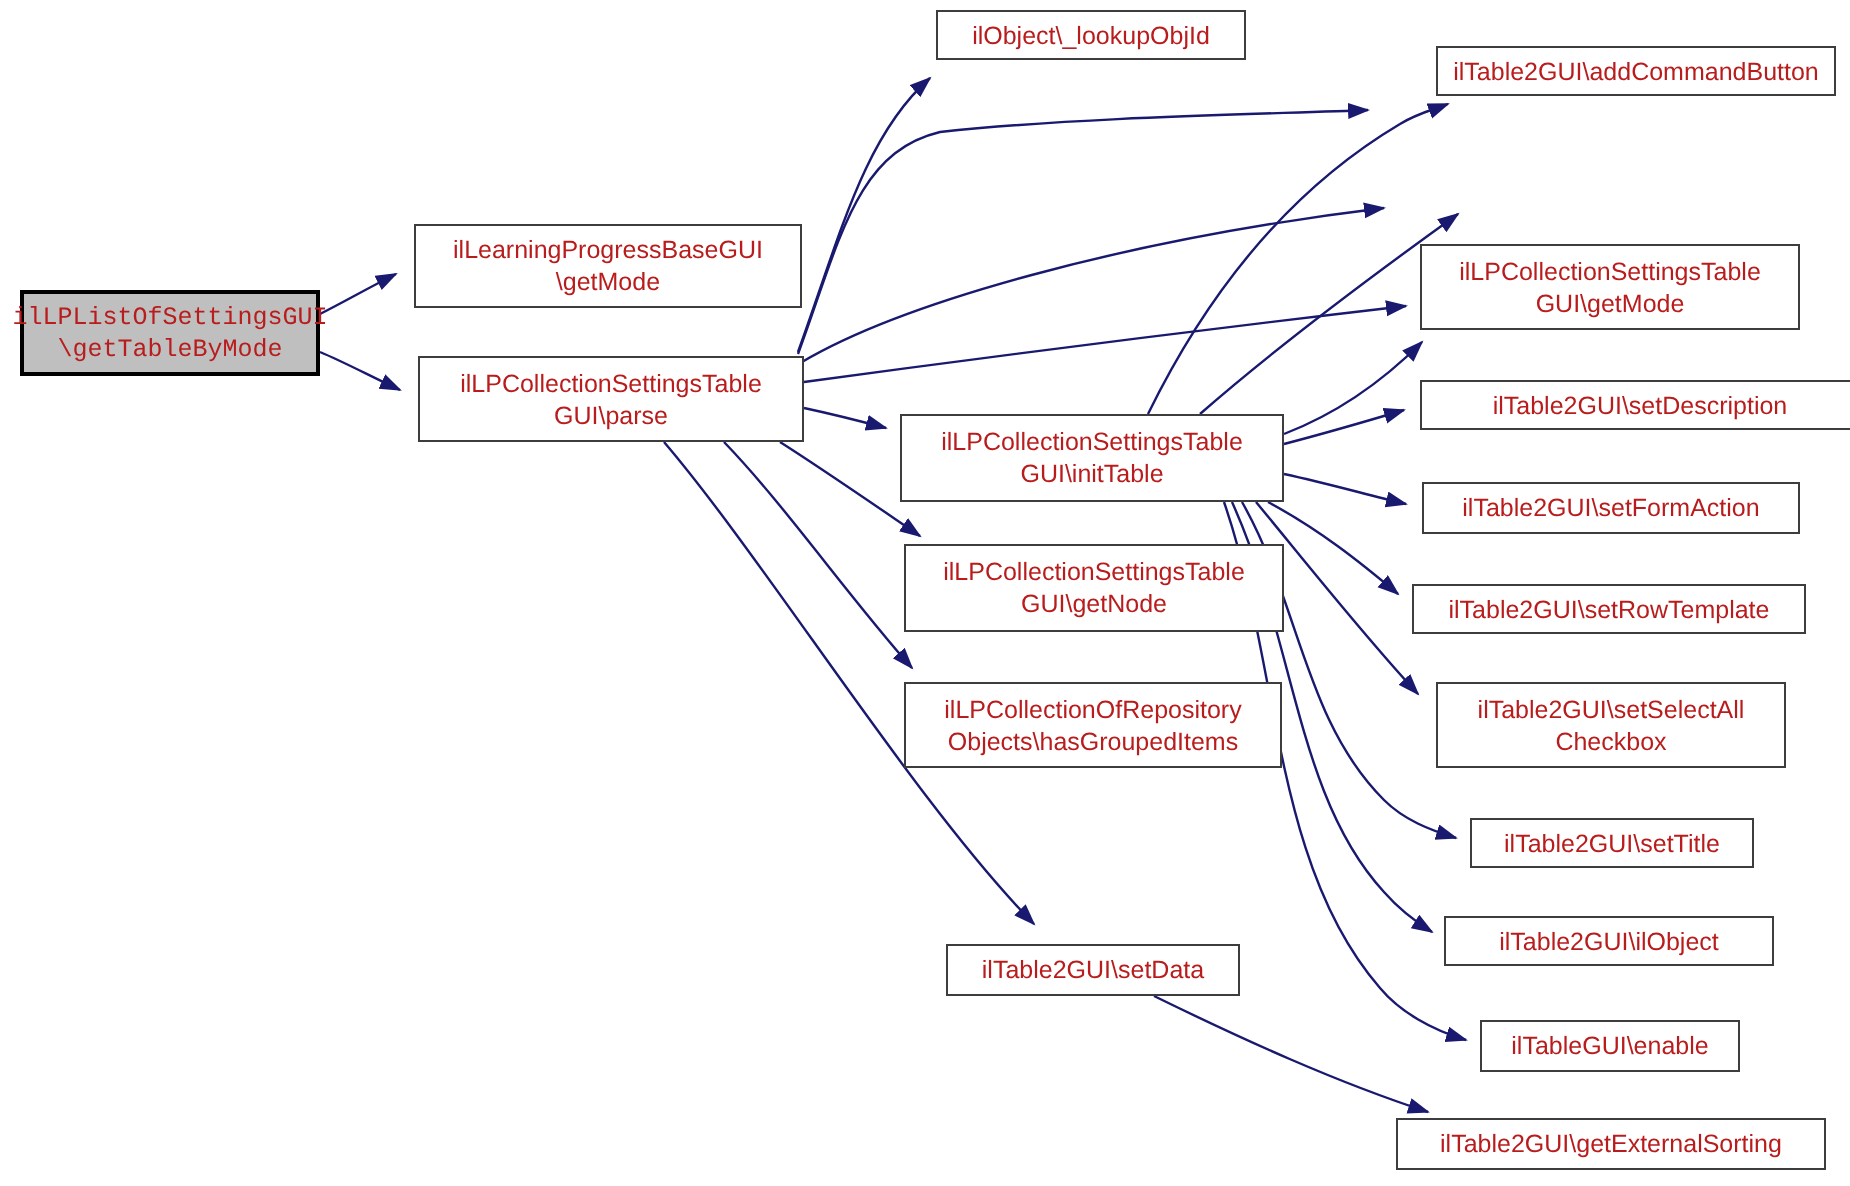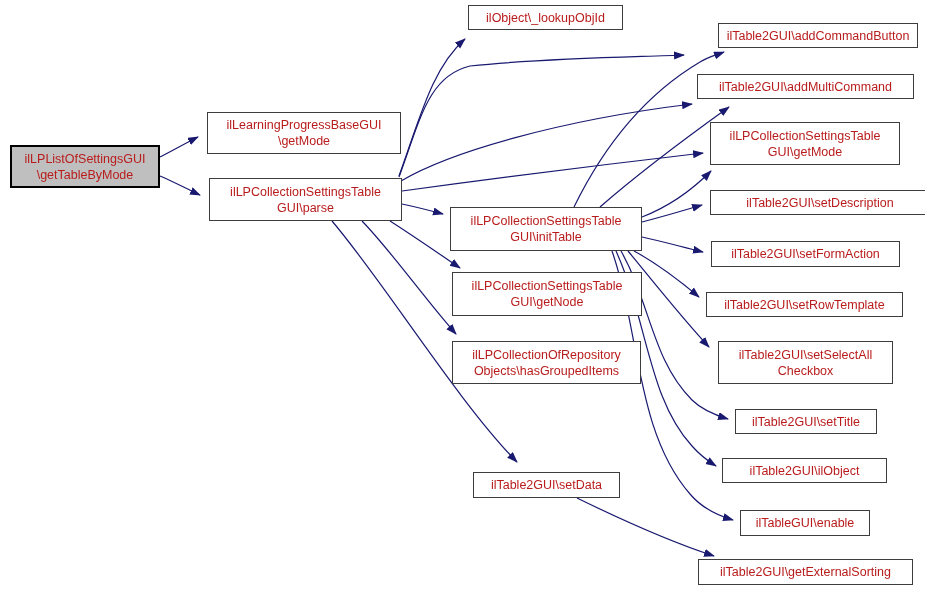--- a/index.html
+++ b/index.html
@@ -42,29 +42,28 @@
       <path d="M642,217 C668,207 692,190 711,171" fill="none" stroke="#191970" stroke-width="1.2" marker-end="url(#arrow)"></path>
       <path d="M642,222 C665,216 682,211 702,205" fill="none" stroke="#191970" stroke-width="1.2" marker-end="url(#arrow)"></path>
       <path d="M642,237 C665,242 682,247 703,252" fill="none" stroke="#191970" stroke-width="1.2" marker-end="url(#arrow)"></path>
       <path d="M634,251 C660,265 680,281 699,297" fill="none" stroke="#191970" stroke-width="1.2" marker-end="url(#arrow)"></path>
       <path d="M628,251 C652,280 682,318 709,347" fill="none" stroke="#191970" stroke-width="1.2" marker-end="url(#arrow)"></path>
       <path d="M621,251 C650,302 652,360 692,400 C702,410 715,415 728,419" fill="none" stroke="#191970" stroke-width="1.2" marker-end="url(#arrow)"></path>
       <path d="M616,251 C648,322 648,398 692,446 C699,454 708,461 716,466" fill="none" stroke="#191970" stroke-width="1.2" marker-end="url(#arrow)"></path>
       <path d="M612,251 C640,332 636,432 690,494 C700,506 716,515 733,520" fill="none" stroke="#191970" stroke-width="1.2" marker-end="url(#arrow)"></path>
       <path d="M577,498 C622,520 668,541 714,556" fill="none" stroke="#191970" stroke-width="1.2" marker-end="url(#arrow)"></path>
     </svg>
-<div class="node root" style="left: 10px; top: 145px; width: 150px; height: 43px;"><span>ilLPListOfSettingsGUI
+<div class="node root" style="left: 10px; top: 145px; width: 150px; height: 43px; font-family: Liberation Mono, monospace;"><span>ilLPListOfSettingsGUI
 \getTableByMode</span></div>
     <div class="node" style="left: 207px; top: 112px; width: 194px; height: 42px;"><span>ilLearningProgressBaseGUI
 \getMode</span></div>
     <div class="node" style="left: 209px; top: 178px; width: 193px; height: 43px;"><span>ilLPCollectionSettingsTable
 GUI\parse</span></div>
     <div class="node" style="left: 468px; top: 5px; width: 155px; height: 25px;"><span>ilObject\_lookupObjId</span></div>
     <div class="node" style="left: 690px; top: 23px; width: 200px; height: 25px; margin-left: 28px;"><span>ilTable2GUI\addCommandButton</span></div>
-    <div class="node" style="left: 697px; top: 74px; width: 217px; height: 25px;"><span>ilTable2GUI\addMultiCommand</span></div>
     <div class="node" style="left: 710px; top: 122px; width: 190px; height: 43px;"><span>ilLPCollectionSettingsTable
 GUI\getMode</span></div>
     <div class="node" style="left: 710px; top: 190px; width: 220px; height: 25px;"><span>ilTable2GUI\setDescription</span></div>
     <div class="node" style="left: 711px; top: 241px; width: 189px; height: 26px;"><span>ilTable2GUI\setFormAction</span></div>
     <div class="node" style="left: 450px; top: 207px; width: 192px; height: 44px;"><span>ilLPCollectionSettingsTable
 GUI\initTable</span></div>
     <div class="node" style="left: 706px; top: 292px; width: 197px; height: 25px;"><span>ilTable2GUI\setRowTemplate</span></div>
     <div class="node" style="left: 718px; top: 341px; width: 175px; height: 43px;"><span>ilTable2GUI\setSelectAll
 Checkbox</span></div>
     <div class="node" style="left: 735px; top: 409px; width: 142px; height: 25px;"><span>ilTable2GUI\setTitle</span></div>

